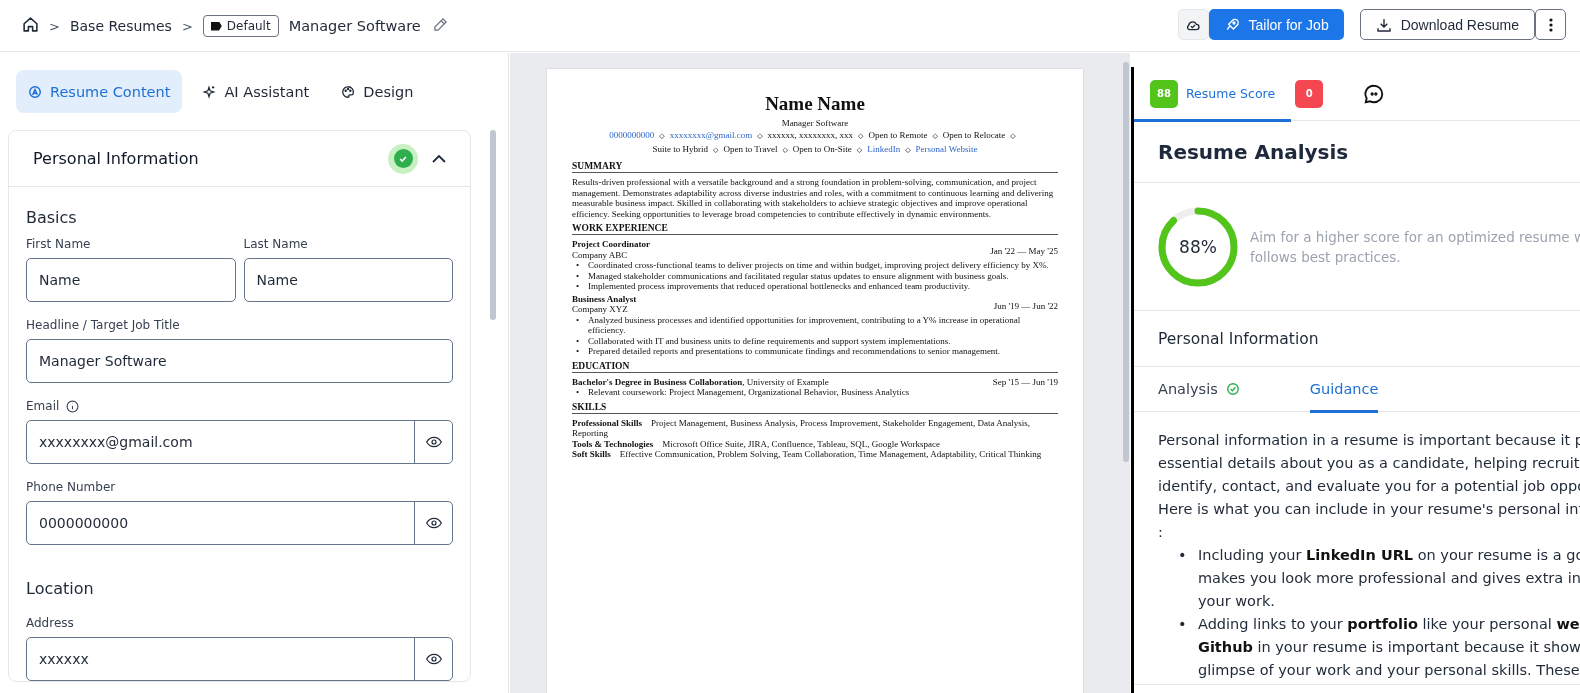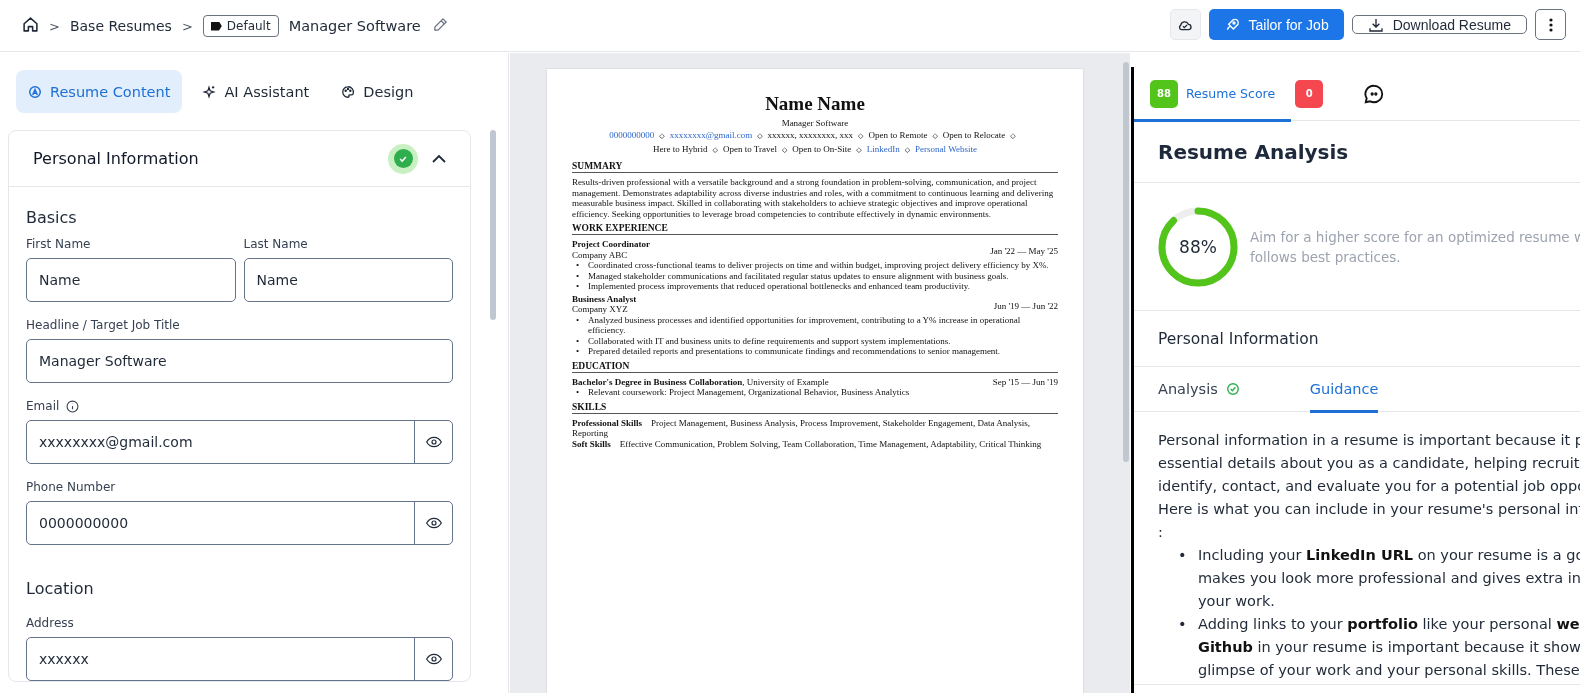--- a/index.html
+++ b/index.html
@@ -3,24 +3,24 @@
 <meta charset="utf-8">
 <style>
   * { box-sizing: border-box; margin: 0; padding: 0; }
   html, body { width: 1580px; height: 693px; overflow: hidden; background: #fff; font-family: "DejaVu Sans", sans-serif; color: #1f2937; }
   .topbar { position: absolute; left: 0; top: 0; width: 1580px; height: 52px; background: #fff; border-bottom: 1px solid #e5e7eb; display: flex; align-items: center; }
   .crumbs { display: flex; align-items: center; position: absolute; left: 22px; top: 0; height: 52px; font-size: 14px; color: #1f2937; }
   .crumbs .sep { margin: 0 10px; color: #4b5563; font-size: 13px; }
   .tag { display: inline-flex; align-items: center; gap: 5px; border: 1px solid #6b7280; border-radius: 4px; padding: 2px 7px; font-size: 12px; margin-right: 10px; height: 22px; }
   .tag .shape { width: 11px; height: 9px; background: #111; clip-path: polygon(0 0, 75% 0, 100% 50%, 75% 100%, 0 100%); }
   .pencil { margin-left: 12px; color: #6b7280; }
-  .actions { position: absolute; right: 14px; top: 9px; display: flex; gap: 8px; align-items: center; }
+  .actions { position: absolute; right: 14px; top: 9px; display: flex; align-items: center; }
   .btn-cloud { width: 31px; height: 31px; border-radius: 5px; background: #f3f4f6; border: 1px solid #e5e7eb; display: flex; align-items: center; justify-content: center; }
   .btn-primary { height: 31px; padding: 0 15px; background: #1d76e8; color: #fff; border-radius: 5px; display: flex; align-items: center; gap: 9px; font-size: 14px; border: none; }
-  .btn-outline { height: 19px; padding: 0 15px; background: #fff; color: #1f2937; border-radius: 5px; border: 1px solid #6b7280; display: flex; align-items: center; gap: 9px; font-size: 14px; }
+  .btn-outline { height: 31px; padding: 0 15px; background: #fff; color: #1f2937; border-radius: 5px; border: 1px solid #6b7280; display: flex; align-items: center; gap: 9px; font-size: 14px; margin-left: 16px; }
   .btn-more { width: 31px; height: 31px; border: 1px solid #6b7280; border-radius: 5px; display: flex; align-items: center; justify-content: center; background: #fff; }
 
   .left { position: absolute; left: 0; top: 53px; width: 509px; height: 640px; background: #fff; border-right: 1px solid #e5e7eb; }
   .tabs { display: flex; align-items: center; padding: 9px 16px 0 16px; gap: 8px; height: 68px; }
   .tab { height: 43px; display: flex; align-items: center; gap: 8px; padding: 0 12px; border-radius: 8px; font-size: 14.5px; color: #1f2937; }
   .tab.active { background: #e3eefc; color: #1d70d6; }
   .scroller { position: absolute; left: 8px; top: 77px; width: 463px; height: 563px; overflow: hidden; }
   .card { border: 1px solid #e5e7eb; border-radius: 8px; width: 463px; background: #fff; }
   .card-head { height: 56px; display: flex; align-items: center; padding: 0 24px; border-bottom: 1px solid #e5e7eb; }
   .card-head .title { font-size: 16px; font-weight: 500; flex: 1; color: #111827; }
@@ -239,21 +239,21 @@
   </div>
   <div class="vscroll"></div>
 </div>
 
 <div class="middle">
   <div class="page">
     <div class="rname">Name Name</div>
     <div class="rtitle">Manager Software</div>
     <div class="rcontact">
       <span class="lnk">0000000000</span><span class="dia">◇</span><span class="lnk">xxxxxxxx@gmail.com</span><span class="dia">◇</span><span>xxxxxx, xxxxxxxx, xxx</span><span class="dia">◇</span><span>Open to Remote</span><span class="dia">◇</span><span>Open to Relocate</span><span class="dia">◇</span><br>
-      <span>Here to Hybrid</span><span class="dia">◇</span><span>Open to Travel</span><span class="dia">◇</span><span>Open to On-Site</span><span class="dia">◇</span><span class="lnk">LinkedIn</span><span class="dia">◇</span><span class="lnk">Personal Website</span>
+      <span>Suite to Hybrid</span><span class="dia">◇</span><span>Open to Travel</span><span class="dia">◇</span><span>Open to On-Site</span><span class="dia">◇</span><span class="lnk">LinkedIn</span><span class="dia">◇</span><span class="lnk">Personal Website</span>
     </div>
 
     <div class="rsec">SUMMARY</div>
     <div class="rp">Results-driven professional with a versatile background and a strong foundation in problem-solving, communication, and project management. Demonstrates adaptability across diverse industries and roles, with a commitment to continuous learning and delivering measurable business impact. Skilled in collaborating with stakeholders to achieve strategic objectives and improve operational efficiency. Seeking opportunities to leverage broad competencies to contribute effectively in dynamic environments.</div>
 
     <div class="rsec">WORK EXPERIENCE</div>
     <div>
       <div class="rjob">
           <div><b>Project Coordinator</b><br><span>Company ABC</span></div>
           <span class="date">Jan '22 — May '25</span>
@@ -280,20 +280,21 @@
     <div class="rjob">
         <div><b>Bachelor's Degree in Business Collaboration</b><span>, University of Example</span></div>
         <span>Sep '15 — Jun '19</span>
       </div>
     <ul class="rul">
         <li>Relevant coursework: Project Management, Organizational Behavior, Business Analytics</li>
       </ul>
 
     <div class="rsec">SKILLS</div>
     <div class="rp"><b>Professional Skills</b>&nbsp;&nbsp;&nbsp;&nbsp;<span>Project Management, Business Analysis, Process Improvement, Stakeholder Engagement, Data Analysis, Reporting</span></div>
+    <div class="rp"><b>Tools &amp; Technologies</b>&nbsp;&nbsp;&nbsp;&nbsp;<span>Microsoft Office Suite, JIRA, Confluence, Tableau, SQL, Google Workspace</span></div>
     <div class="rp"><b>Soft Skills</b>&nbsp;&nbsp;&nbsp;&nbsp;<span>Effective Communication, Problem Solving, Team Collaboration, Time Management, Adaptability, Critical Thinking</span></div>
   </div>
 </div>
 <div class="vscroll2"></div>
 
 <div class="right">
   <div class="rtabs">
     <div class="scoretab active">
       <span class="badge green">88</span>
       <span class="lab">Resume Score</span>

